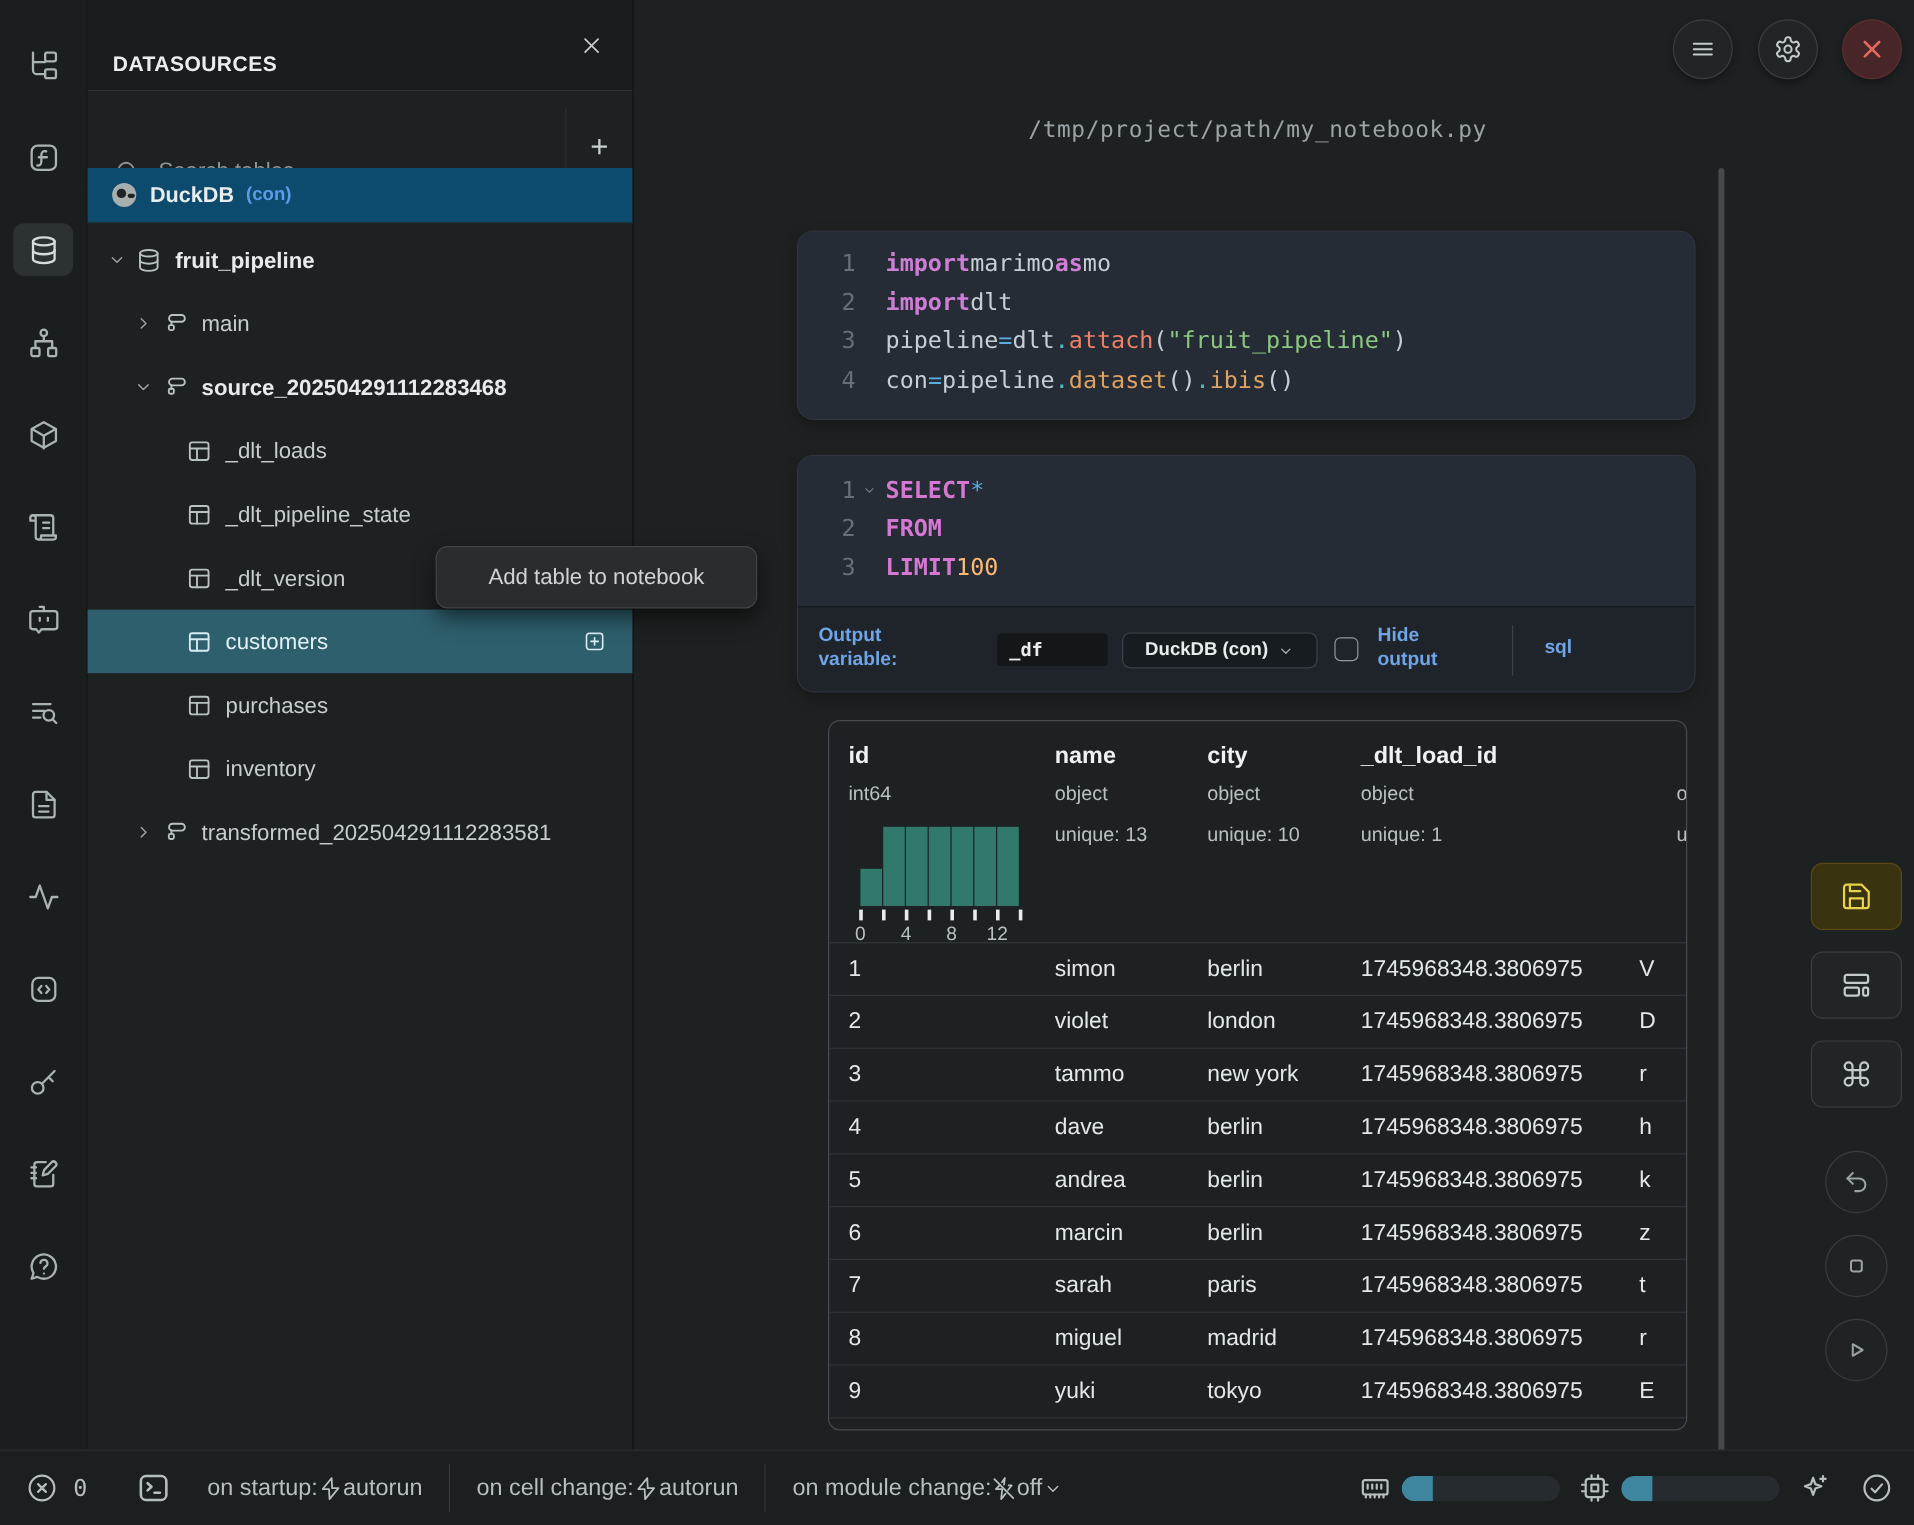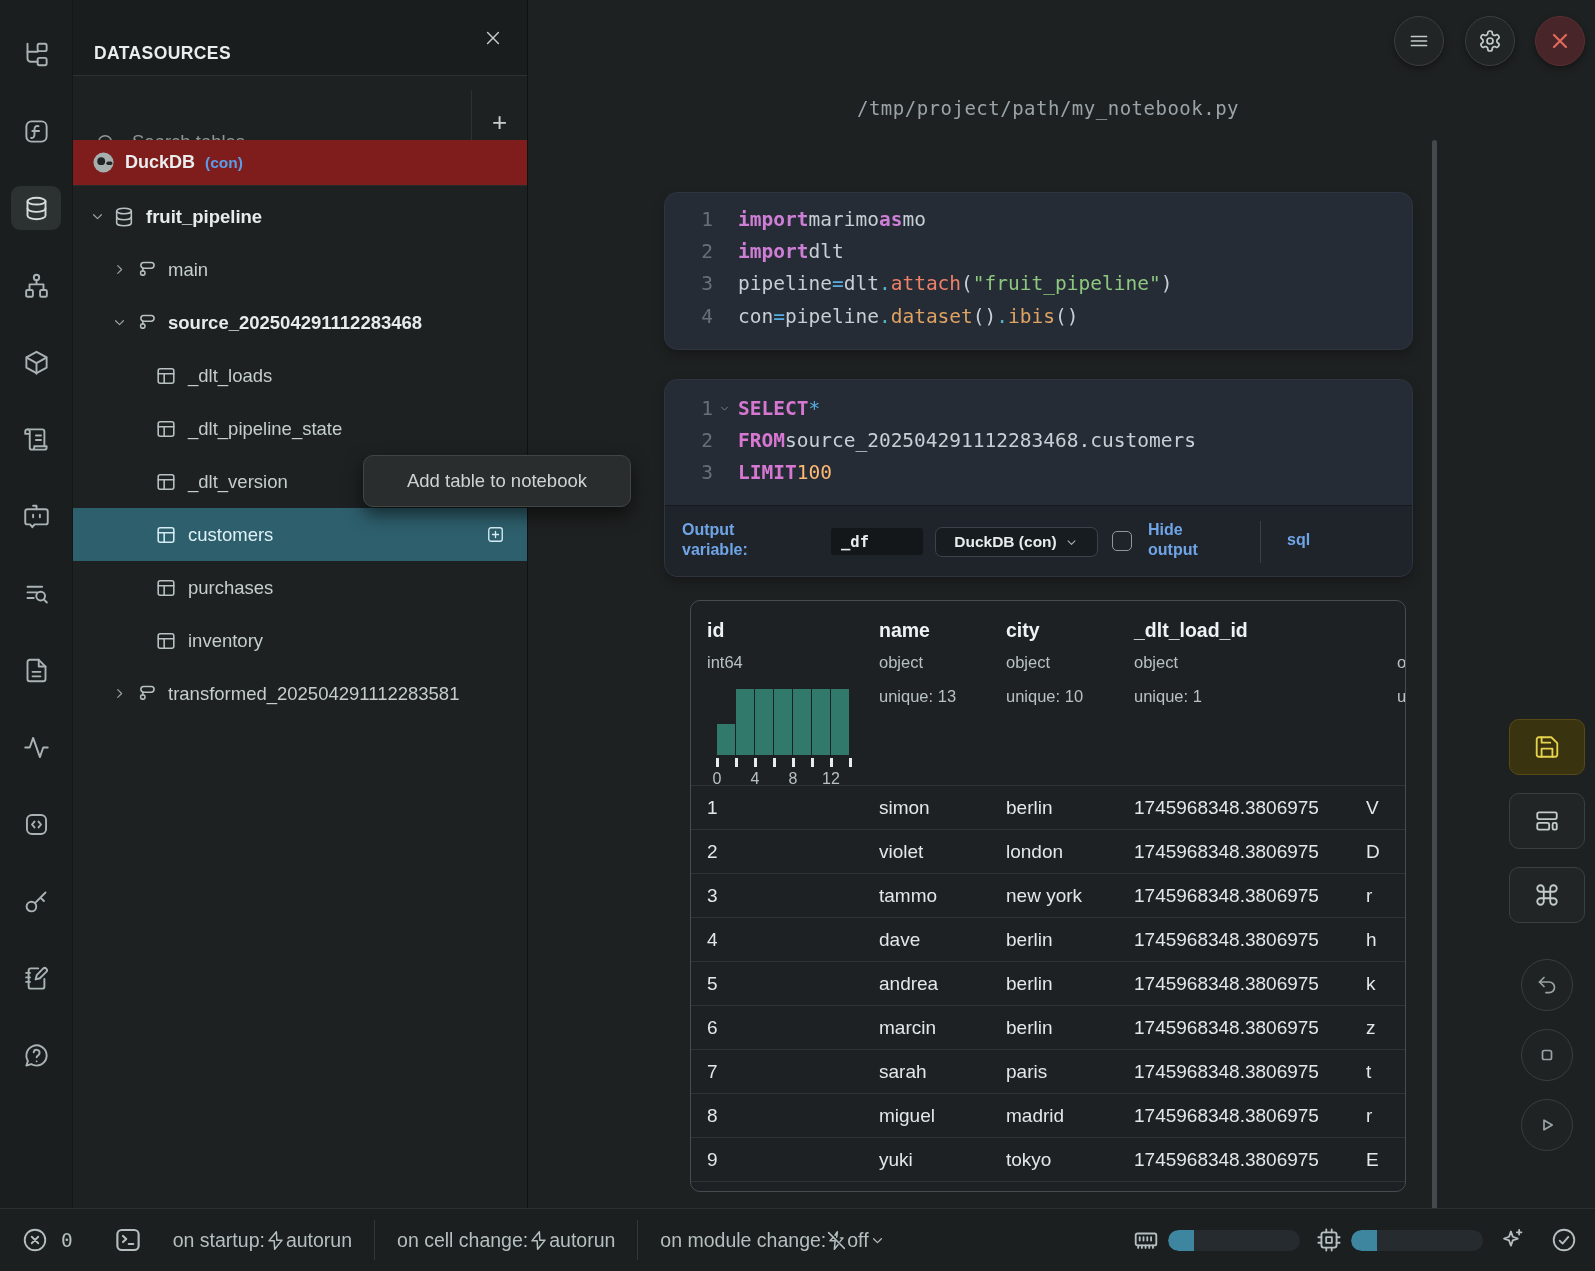--- a/index.html
+++ b/index.html
@@ -24,21 +24,21 @@
                 display:flex;align-items:center;justify-content:space-between;padding:0 24px 0 21px;box-sizing:border-box;}
   #panel-title{font-size:17.5px;font-weight:bold;letter-spacing:.4px;color:#e9eded;margin-top:32px;}
   #panel-close{width:20px;height:20px;color:#c7cdcd;cursor:pointer;}
   #search-row{position:absolute;left:0;top:90px;right:0;height:64px;border-bottom:1px solid #2c3131;display:flex;align-items:flex-end;}
   #search-icon{width:22px;height:22px;color:#8d9797;margin-left:22px;flex:none;}
   #search-input{flex:1;background:transparent;border:none;outline:none;color:#cdd3d3;font-size:18.5px;
                 font-family:"Liberation Sans",sans-serif;margin:0 10px 0 13px;}
   #search-input::placeholder{color:#8d9797;}
   #add-db-btn{width:55px;height:100%;border-left:1px solid #2c3131;display:flex;align-items:center;justify-content:center;color:#c7cdcd;}
   #add-db-btn .plus{font-size:26px;font-weight:300;line-height:1;}
-  #engine-row{position:absolute;left:0;top:140px;right:0;height:46px;background:#7f1d1d;border-bottom:1px solid #272c2c;
+  #engine-row{position:absolute;left:0;top:140px;right:0;height:46px;background:#0c4a6e;border-bottom:1px solid #272c2c;
               display:flex;align-items:center;padding-left:19px;box-sizing:border-box;gap:10px;}
   #engine-logo{width:23px;height:23px;}
   #engine-name{font-size:18px;font-weight:bold;color:#e9eded;}
   #engine-conn{font-size:15.5px;font-weight:bold;color:#5b9ce8;}
   #tree{position:absolute;left:0;top:190px;right:0;}
   .tree-row{height:53px;display:flex;align-items:center;box-sizing:border-box;font-size:18.5px;color:#c6cdcd;}
   .tree-row.lvl0{padding-left:16px;}
   .tree-row.lvl1{padding-left:38px;}
   .tree-row.lvl2{padding-left:82px;}
   .tree-row.bold{font-weight:bold;color:#e7ebeb;}
@@ -497,21 +497,20 @@
               <path d="m6.5 9.5 5.5 5.5 5.5-5.5"></path>
             </svg>
           </span>
           <span class="tok-sqlkw">SELECT</span>
           <span class="tok-pl"> </span>
           <span class="tok-eq">*</span>
         </div>
         <div class="code-line">
           <span class="lineno">2</span>
           <span class="tok-sqlkw">FROM</span>
-          <span class="tok-pl"> source_202504291112283468.customers</span>
         </div>
         <div class="code-line">
           <span class="lineno">3</span>
           <span class="tok-sqlkw">LIMIT</span>
           <span class="tok-pl"> </span>
           <span class="tok-num">100</span>
         </div>
       </div>
     <div id="sql-footer">
       <div class="blue-label" id="out-var-label">Output variable:</div>

